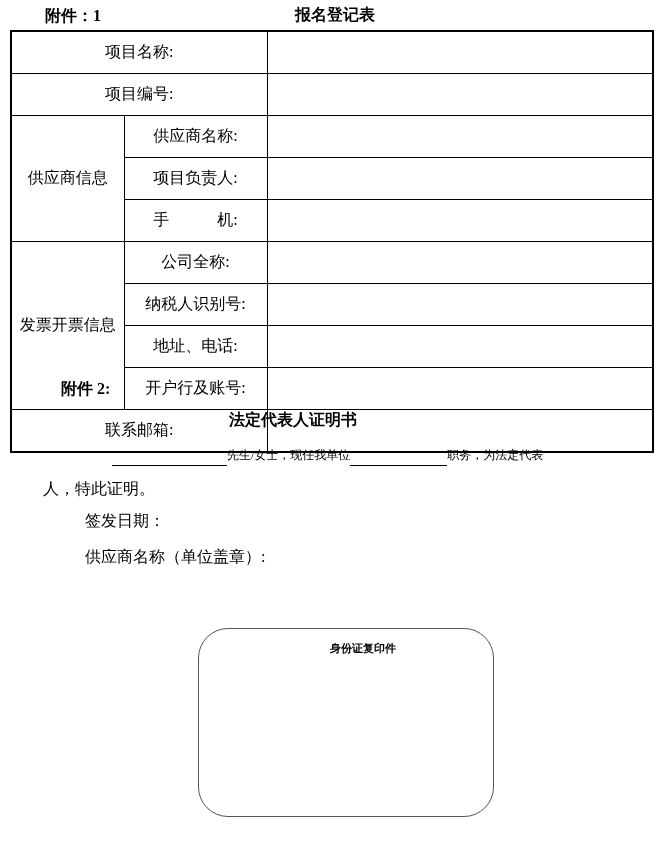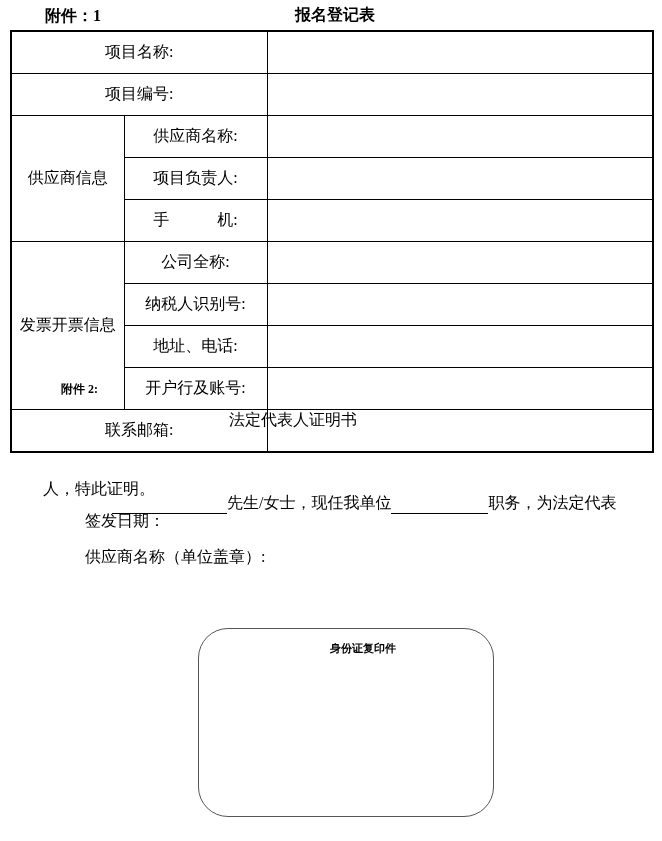--- a/index.html
+++ b/index.html
@@ -38,29 +38,29 @@
     vertical-align: middle;
     white-space: nowrap;
     overflow: hidden;
   }
   td.shift-left { padding-right: 52px; }
   td.value-cell { background: #ffffff; }
 
   
   .att2-label {
     position: absolute; left: 45px; top: 379px;
-    font-size: 12px; font-weight: bold; line-height: 20px; padding-left: 16px;
+    font-size: 16px; font-weight: bold; line-height: 20px; padding-left: 16px;
   }
   .cert-title {
     position: absolute; left: 0; top: 409px; width: 586px;
-    text-align: center; font-size: 16px; font-weight: normal; line-height: 22px;
+    text-align: center; font-size: 16px; font-weight: bold; line-height: 22px;
   }
   .para-line1 {
     position: absolute; left: 112px; top: 444px;
-    font-size: 16px; line-height: 22px; white-space: nowrap; margin-top: 48px;
+    font-size: 12px; line-height: 22px; white-space: nowrap;
   }
   .blank {
     display: inline-block;
     border-bottom: 1px solid #000;
     height: 18px;
     vertical-align: bottom;
   }
   .blank-name { width: 115px; }
   .blank-position { width: 97px; }
   .para-line2 {

